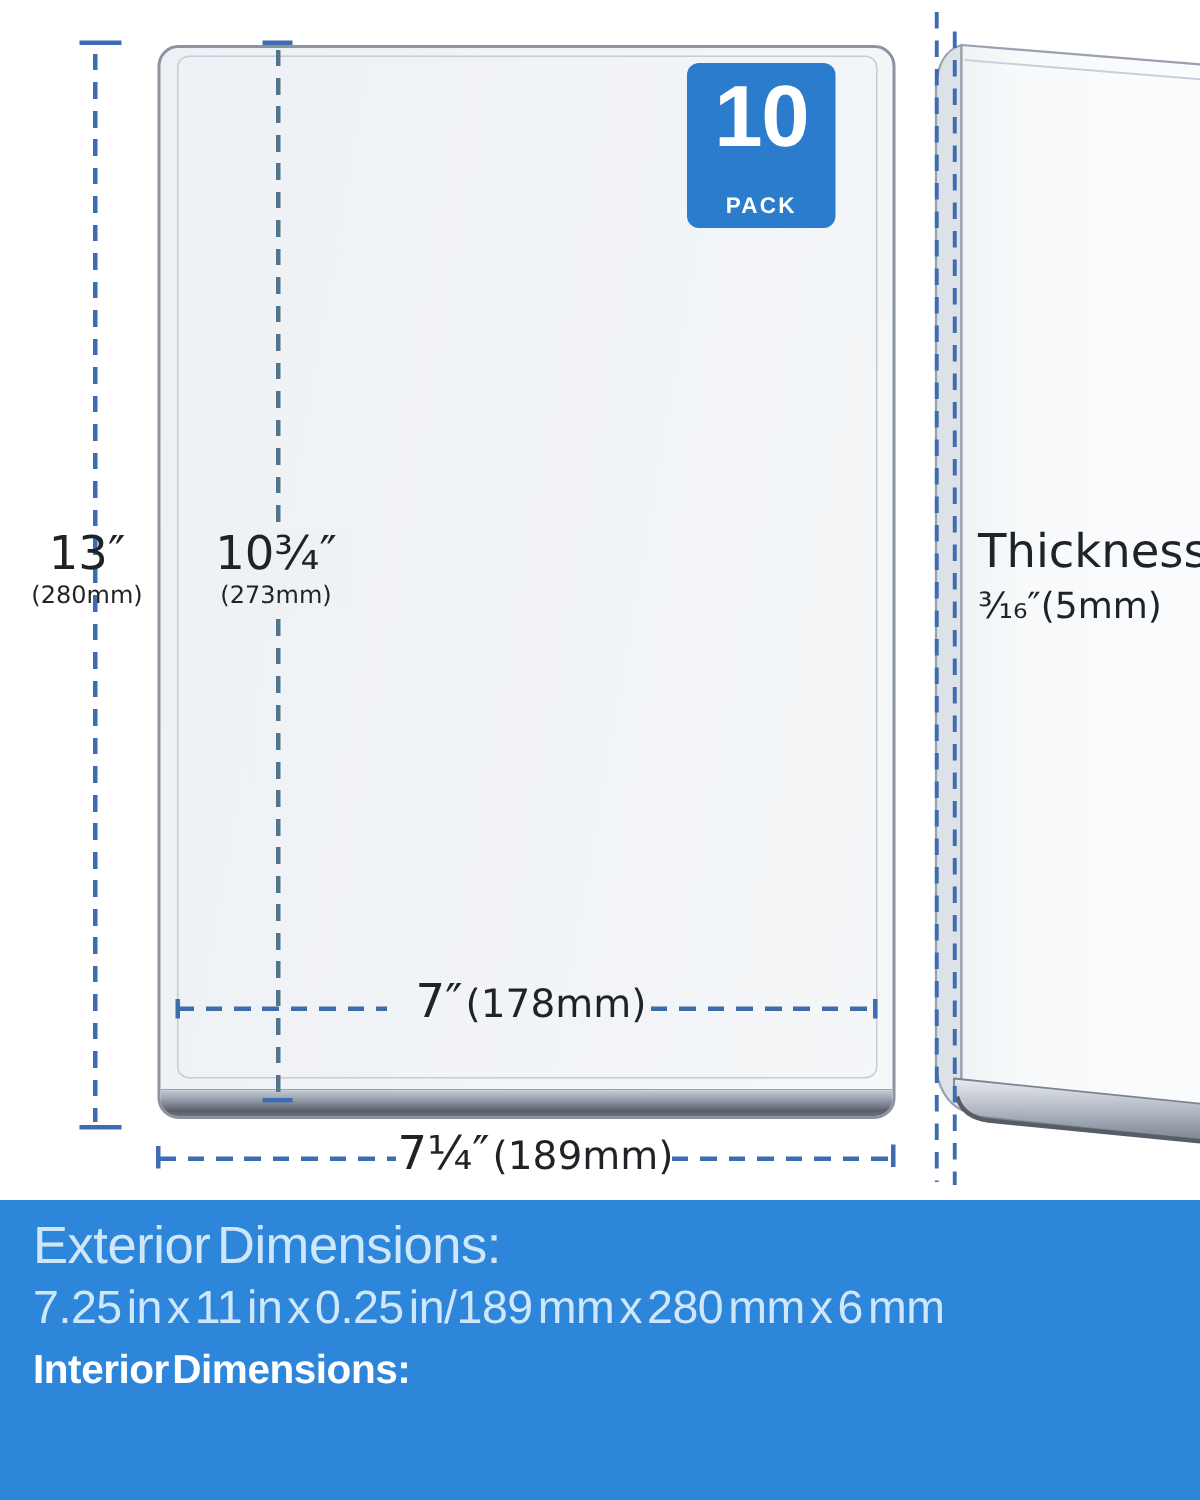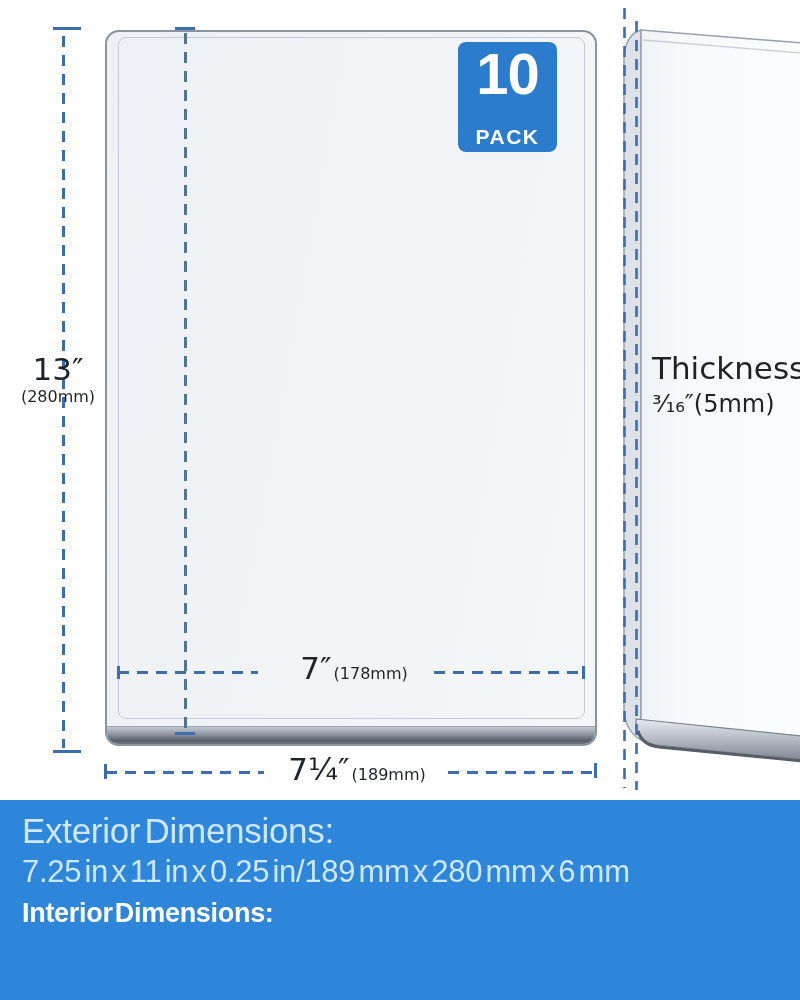--- a/index.html
+++ b/index.html
@@ -27,37 +27,37 @@
     background:linear-gradient(to bottom,#c3c9d2 0%,#98a0ac 35%,#596069 80%,#6a7280 100%);
   }
   
   .badge{
     position:absolute;left:458px;top:42px;width:99px;height:110px;
     background:var(--badge-blue,#2b7ccd);border-radius:8px;z-index:3;
     display:flex;flex-direction:column;align-items:center;justify-content:center;
     color:#fff;font-family:"Liberation Sans",sans-serif;gap:20px;
   }
   .badge-count{font-size:58px;font-weight:bold;line-height:1.0;letter-spacing:-1px;}
-  .badge-label{font-size:21px;font-weight:bold;letter-spacing:1.5px;margin-top:2px;}
+  .badge-label{font-size:15px;font-weight:bold;letter-spacing:1.5px;margin-top:2px;}
   
   .vdash,.hdash,.cap,.tick{position:absolute;z-index:4;}
   .vdash{width:3px;background:repeating-linear-gradient(to bottom,var(--dc) 0 11px,transparent 11px 19px);}
   .hdash{height:3px;background:repeating-linear-gradient(to right,var(--dc) 0 11px,transparent 11px 19px);}
   .cap{height:3px;background:var(--dim-blue,#3d6cb1);}
   .tick{width:3px;background:var(--dim-blue,#3d6cb1);}
   .c-blue{--dc:var(--dim-blue,#3d6cb1);}
   .c-slate{--dc:var(--interior-line-slate,#52748c);}
   .c-inblue{--dc:var(--interior-line-blue,#3e6cab);}
   
   .dim-label{position:absolute;z-index:5;text-align:center;line-height:1.15;}
   .dim-value{font-size:31px;}
   .dim-metric{font-size:16px;}
   .inline-label{display:flex;align-items:baseline;justify-content:center;gap:2px;}
   .inline-label .dim-value{font-size:31px;}
-  .inline-label .dim-metric{font-size:16px;}
+  .inline-label .dim-metric{font-size:26px;}
   .onCard{background:#eff2f5;}
   .thickness-label{position:absolute;left:652px;top:350px;z-index:5;text-align:left;line-height:1.2;}
   .thickness-title{font-size:31px;}
   .thickness-value{font-size:24px;margin-top:3px;}
   
   .side-svg{position:absolute;left:600px;top:0;z-index:2;}
   .panel-stroke{stroke:#98a1ad;stroke-width:1.5;}
   .svg-dash{stroke:var(--dim-blue,#3d6cb1);stroke-width:2.6;}
   
   .banner{
@@ -103,20 +103,24 @@
   <div class="tick" style="left:104px;top:764px;height:15px;"></div>
   <div class="hdash c-blue" style="left:106px;top:771px;width:158px;"></div>
   <div class="hdash c-blue" style="left:448px;top:771px;width:147px;"></div>
   <div class="tick" style="left:594px;top:763px;height:15px;"></div>
 
   <div class="dim-label" style="left:6px;top:352px;width:104px;">
     <div class="dim-value">13″</div>
     <div class="dim-metric">(280mm)</div>
   </div>
 
+  <div class="dim-label onCard" style="left:132px;top:352px;width:104px;">
+    <div class="dim-value">10¾″</div>
+    <div class="dim-metric">(273mm)</div>
+  </div>
 
   <div class="dim-label inline-label" style="left:266px;top:651px;width:176px;">
     <span class="dim-value">7″</span>
     <span class="dim-metric">(178mm)</span>
   </div>
 
   <div class="dim-label inline-label" style="left:262px;top:752px;width:190px;">
     <span class="dim-value">7¼″</span>
     <span class="dim-metric">(189mm)</span>
   </div>

